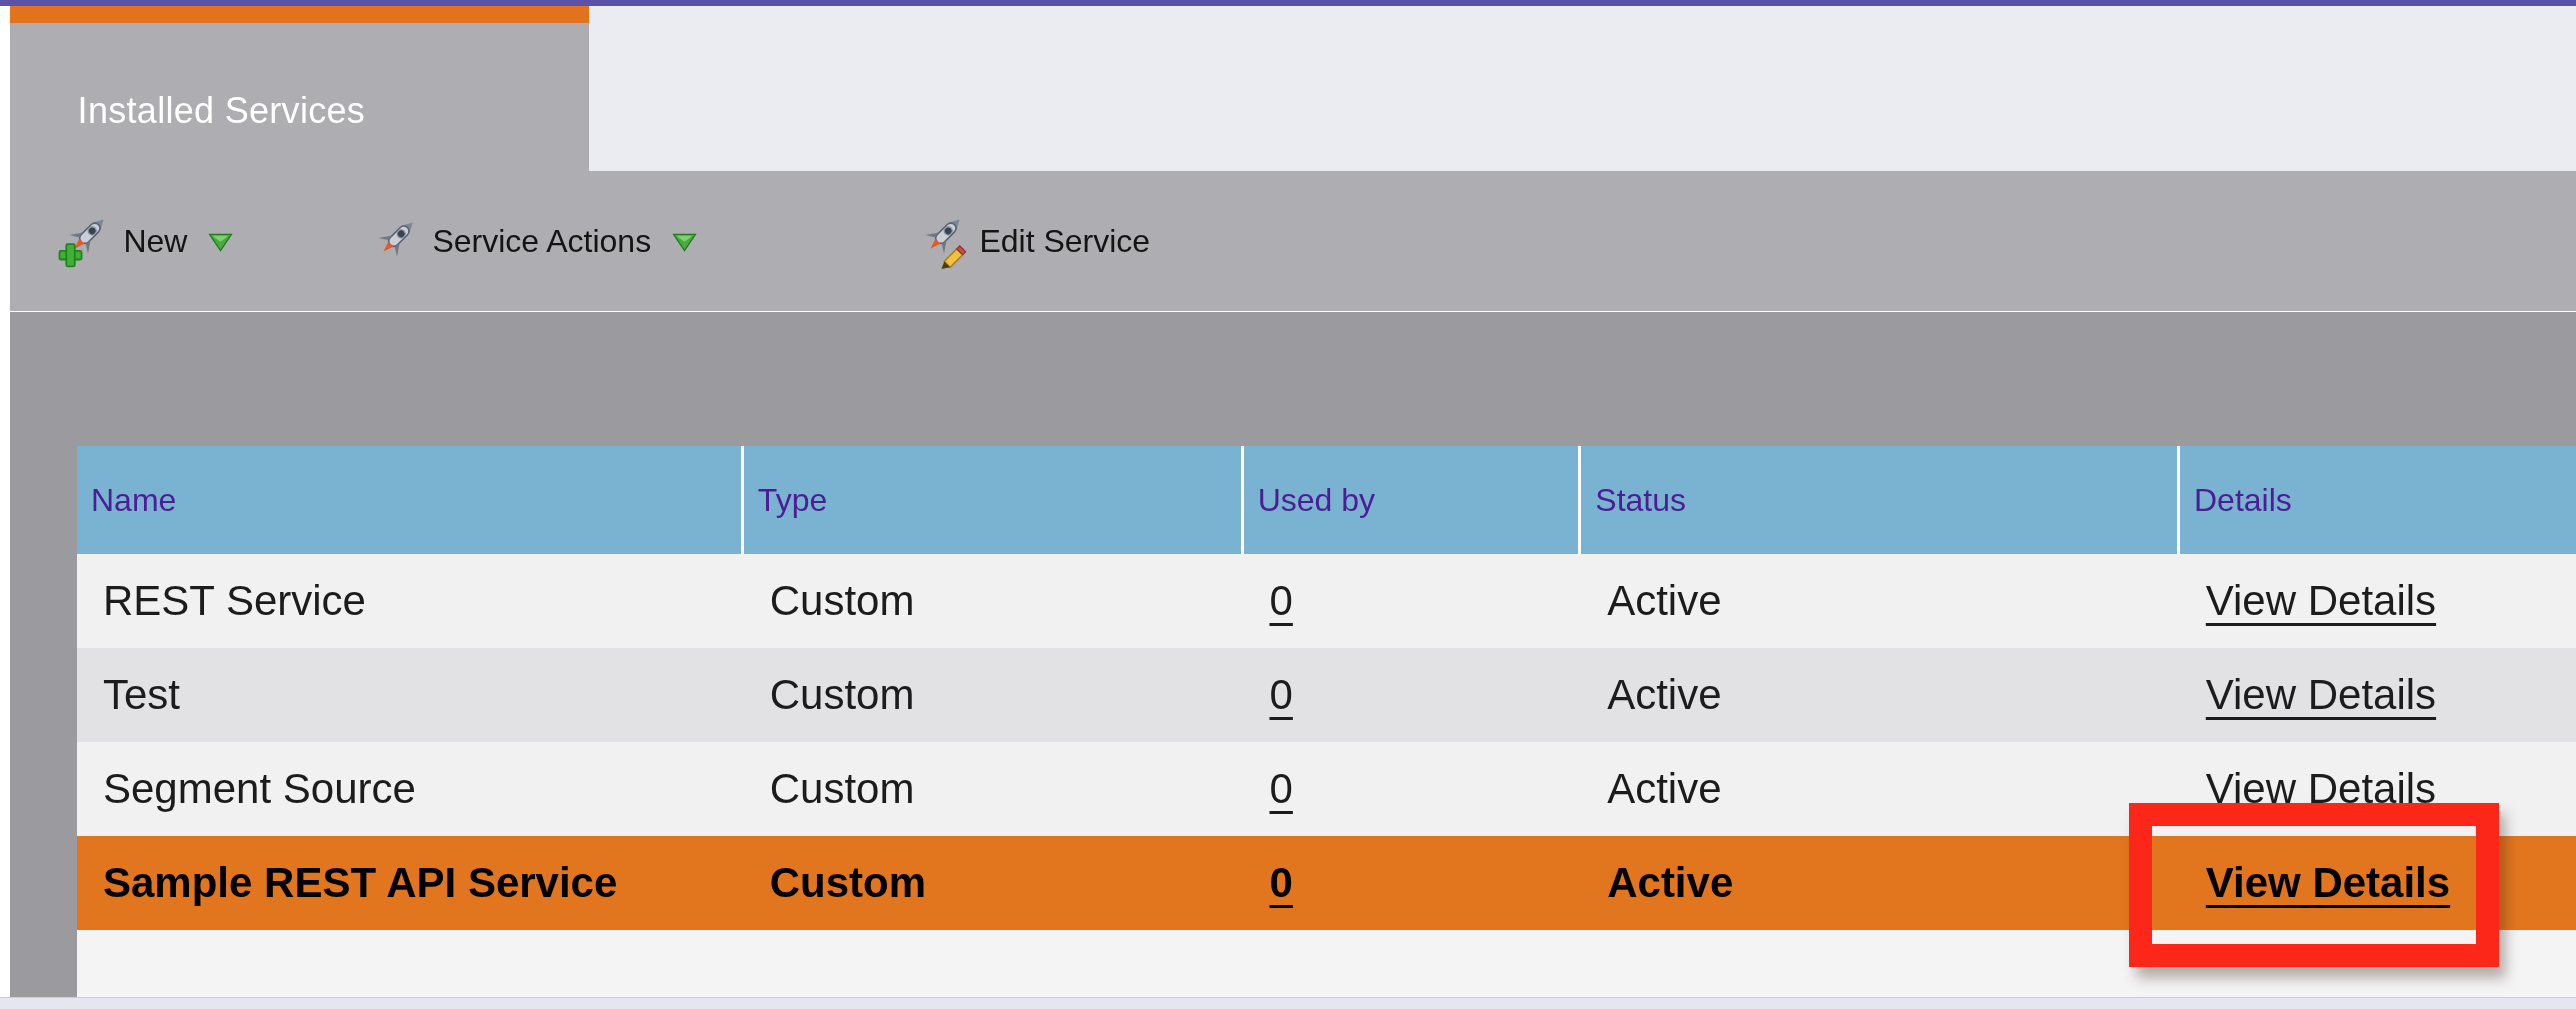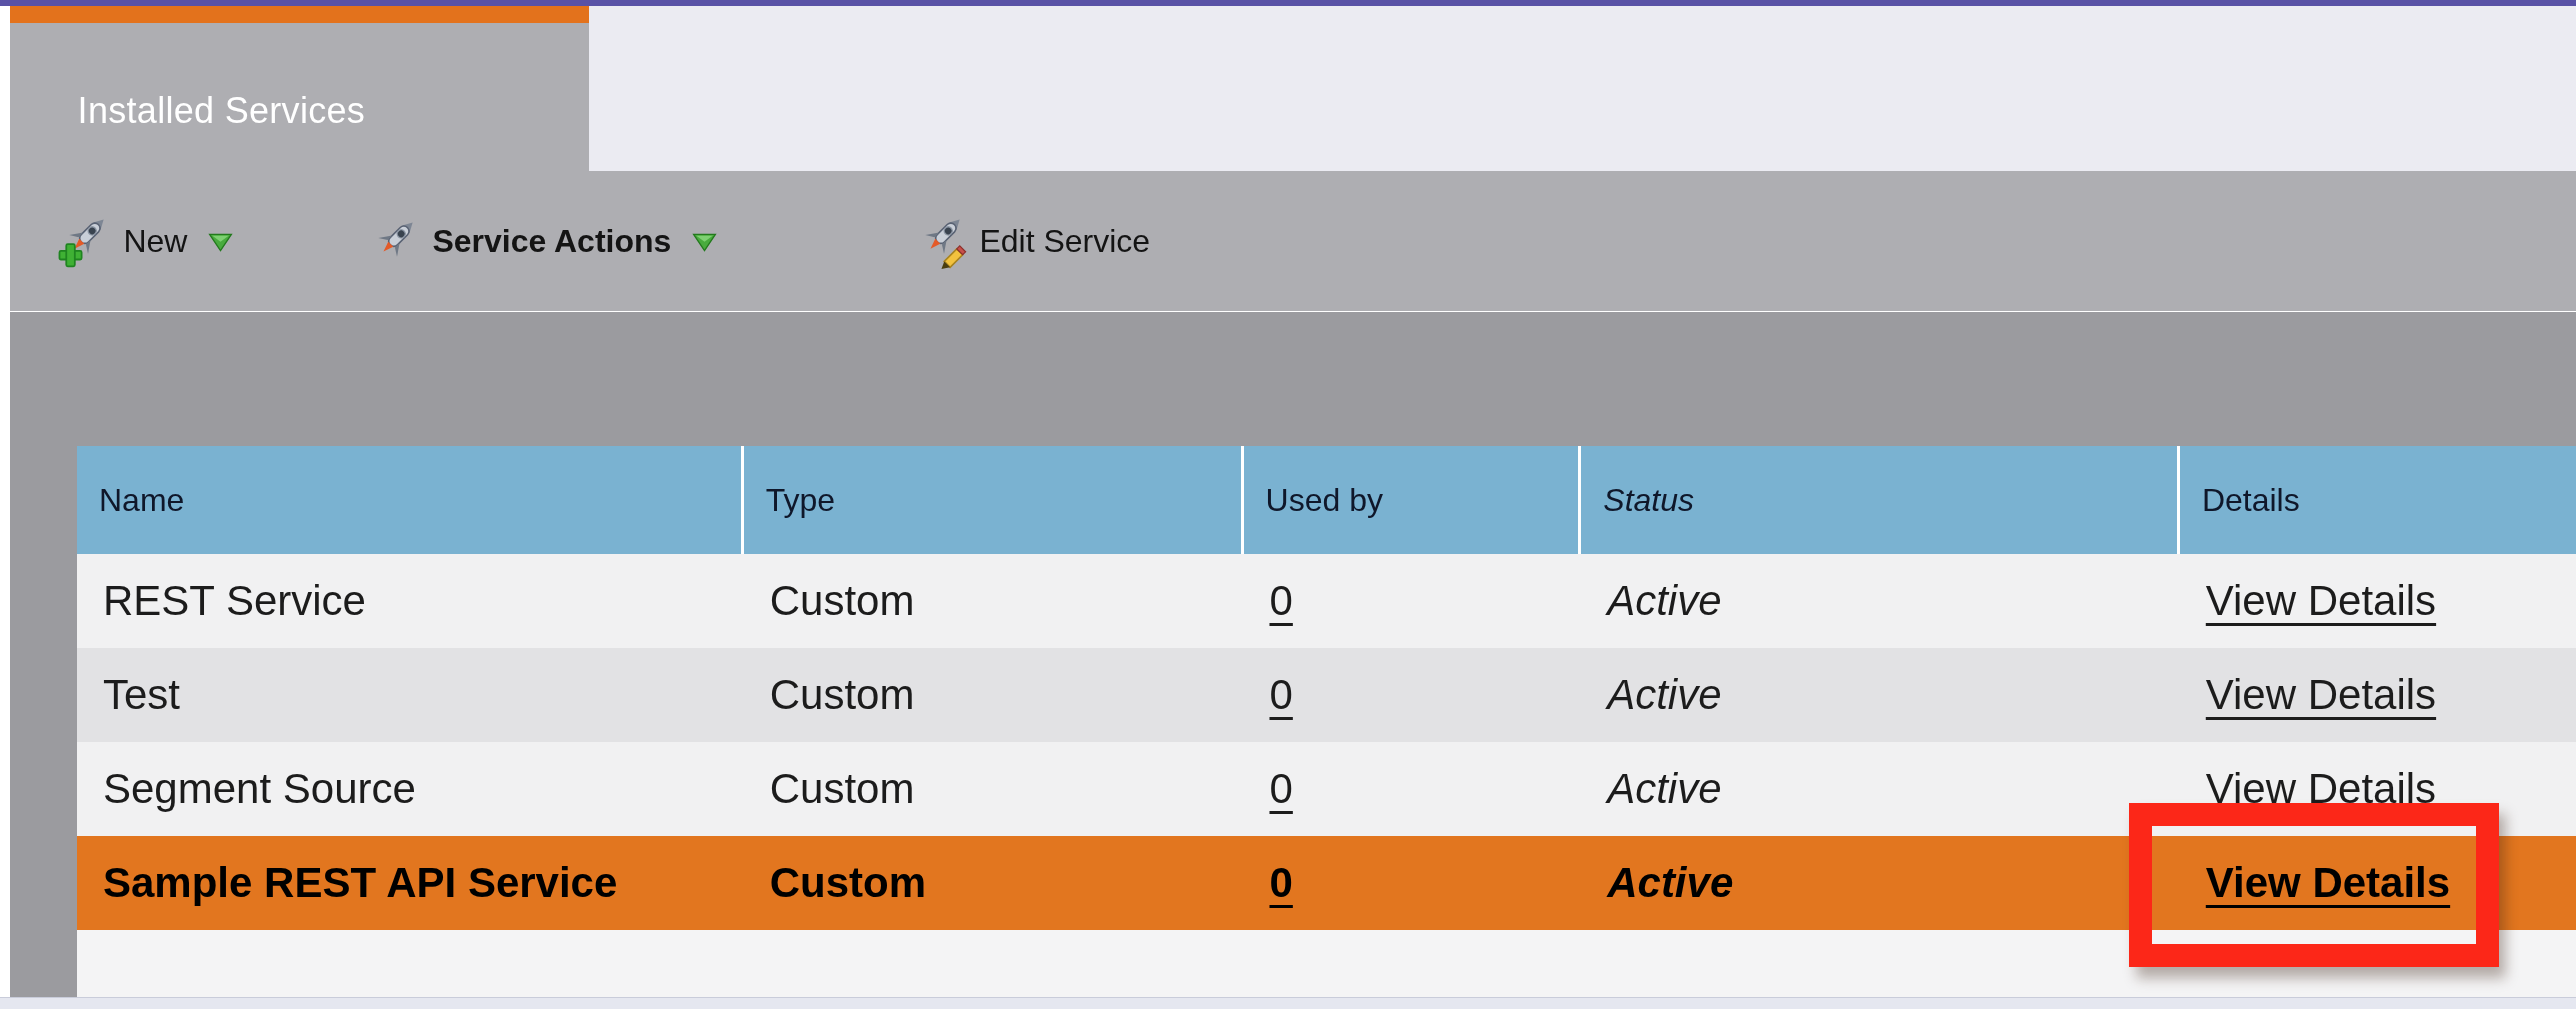--- a/index.html
+++ b/index.html
@@ -25,33 +25,33 @@
   .tb-label{font-size:32px;color:#141414;white-space:nowrap;}
   .dd-arrow{margin-left:20.5px;margin-top:4.1px;}
 
   
   .dark-band{position:absolute;left:9.6px;top:312px;width:2566px;height:135px;background:#9b9b9f;}
   .left-gutter{position:absolute;left:9.6px;top:446px;width:68px;height:551px;background:#9b9b9f;}
 
   
   .table{position:absolute;left:77px;top:446px;width:2499px;height:551px;background:#f4f4f5;}
   .thead{display:flex;height:108px;background:#7ab2d1;}
-  .th{display:flex;align-items:center;padding-left:22px;font-size:32px;color:#0f172a;
+  .th{display:flex;align-items:center;padding-left:14px;font-size:32px;color:#4c1d95;
       border-right:3.4px solid #ffffff;}
   .th:last-child{border-right:none;}
   .trow{display:flex;height:94px;}
   .td{display:flex;align-items:center;padding-left:26px;font-size:42px;color:#1c1c1c;white-space:nowrap;}
   .row-light{background:#f1f1f2;}
   .row-mid{background:#e2e2e4;}
   .row-selected{background:#e2761f;}
   .row-selected .td{color:#000000;font-weight:bold;text-align:right;}
   .w-name{width:694px;}
   .w-type{width:520px;}
   .w-used{width:351px;}
-  .w-status{width:623px;font-style:italic;}
+  .w-status{width:623px;}
   .w-details{width:412px;}
   .cell-link{text-decoration:underline;text-decoration-thickness:2.7px;text-underline-offset:7.5px;
              color:inherit;cursor:pointer;}
   .tfoot{height:67px;background:#f4f4f5;}
 
   
   .bottom-strip{position:absolute;left:0;top:997px;width:2576px;height:12.3px;background:#e5e7f0;
                 border-top:1.4px solid #c9ccda;}
 
   
@@ -94,21 +94,21 @@
       </span>
       <span class="tb-label">New</span>
       <span class="dd-arrow">
         <svg width="25" height="19" viewBox="0 0 36 28">
           <polygon points="2,2 34,2 18,26" fill="#49ab3e" stroke="#237a1d" stroke-width="2"></polygon>
           <polygon points="6,4 30,4 18,13" fill="#8cd97f" opacity="0.8"></polygon>
         </svg>
       </span>
     </div>
 
-    <div class="tb-item" style="left:357px;font-weight:bold;">
+    <div class="tb-item" style="left:357px;">
       <span class="icon">
         <svg viewBox="0 0 40 40" width="59" height="59">
           <g transform="rotate(45 20 18)">
             <path d="M16.5 9 L20 2.5 L23.5 9 Z" fill="#7d8694"></path>
             <rect x="16.5" y="7.5" width="7" height="16.5" rx="3.4" fill="#c9cfd8" stroke="#596273" stroke-width="1.1"></rect>
             <circle cx="20" cy="13.5" r="2.7" fill="#39434f" stroke="#8b95a3" stroke-width="0.9"></circle>
             <path d="M16.5 18.5 L11 26.5 L16.5 23 Z" fill="#6f7885"></path>
             <path d="M23.5 18.5 L29 26.5 L23.5 23 Z" fill="#6f7885"></path>
             <path d="M17.6 23.5 L20 30.5 L22.4 23.5 Z" fill="#e45a28"></path>
           </g>

